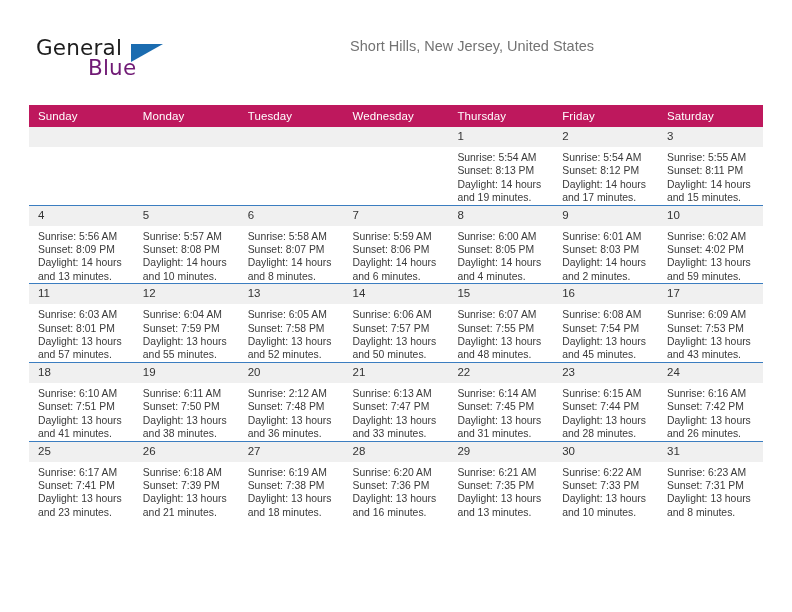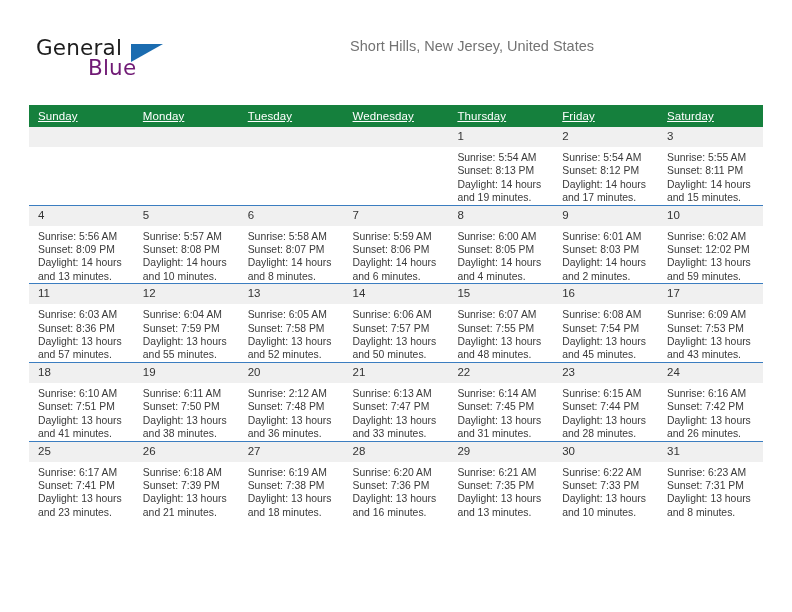--- a/index.html
+++ b/index.html
@@ -93,29 +93,28 @@
   
   .calendar {
     position: absolute;
     left: 29px;
     top: 105px;
     width: 734px;
     border-collapse: collapse;
     table-layout: fixed;
   }
   .calendar th {
-    background: #15803d;
+    background: #be185d;
     color: #ffffff;
     font-size: 11.5px;
     font-weight: 400;
     text-align: left;
     padding: 5px 0 5px 9px;
     height: 11px;
     letter-spacing: 0.1px;
-    text-decoration: underline;
   }
   .calendar td {
     vertical-align: top;
     padding: 0;
     border-top: 1px solid #3b7dc0;
     height: 76px;
     width: 104.857px;
     background: #ffffff;
   }
   .calendar tr.week:first-of-type td {
@@ -269,32 +268,32 @@
               <div>Sunrise: 6:01 AM</div>
               <div>Sunset: 8:03 PM</div>
               <div>Daylight: 14 hours</div>
               <div>and 2 minutes.</div>
             </div>
           </td>
           <td>
             <span class="daynum">10</span>
             <div class="details">
               <div>Sunrise: 6:02 AM</div>
-              <div>Sunset: 12:02 PM</div>
+              <div>Sunset: 4:02 PM</div>
               <div>Daylight: 13 hours</div>
               <div>and 59 minutes.</div>
             </div>
           </td>
         </tr>
         <tr class="week">
           <td>
             <span class="daynum">11</span>
             <div class="details">
               <div>Sunrise: 6:03 AM</div>
-              <div>Sunset: 8:36 PM</div>
+              <div>Sunset: 8:01 PM</div>
               <div>Daylight: 13 hours</div>
               <div>and 57 minutes.</div>
             </div>
           </td>
           <td>
             <span class="daynum">12</span>
             <div class="details">
               <div>Sunrise: 6:04 AM</div>
               <div>Sunset: 7:59 PM</div>
               <div>Daylight: 13 hours</div>

